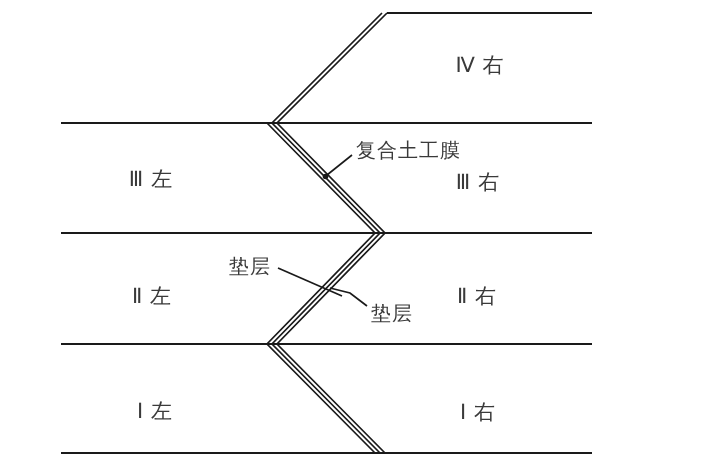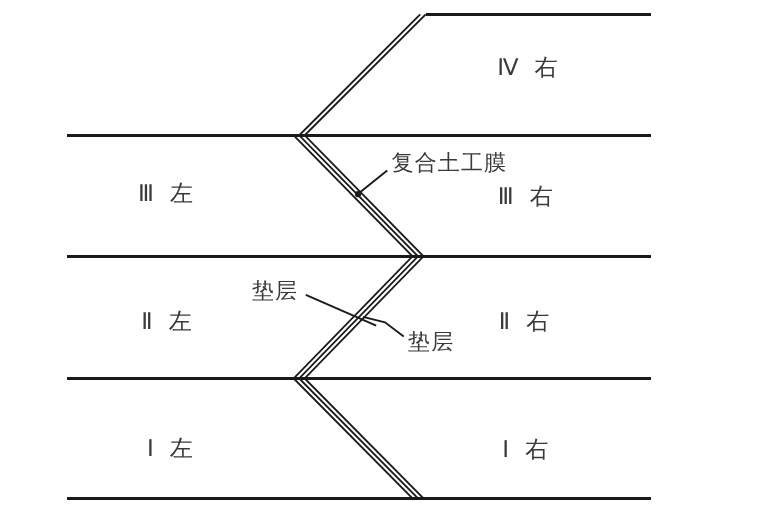--- a/index.html
+++ b/index.html
@@ -6,21 +6,21 @@
     margin: 0;
     padding: 0;
     background: #ffffff;
   }
   .diagram-stage {
     position: relative;
     width: 709px;
     height: 467px;
     background: #ffffff;
     overflow: hidden;
-    font-family: Liberation Mono, monospace;
+    font-family: Liberation Sans, sans-serif;
   }
   .diagram-stage svg {
     position: absolute;
     left: 0;
     top: 0;
   }
   .boundary {
     stroke: #1a1a1a;
     stroke-width: 2.2;
   }

